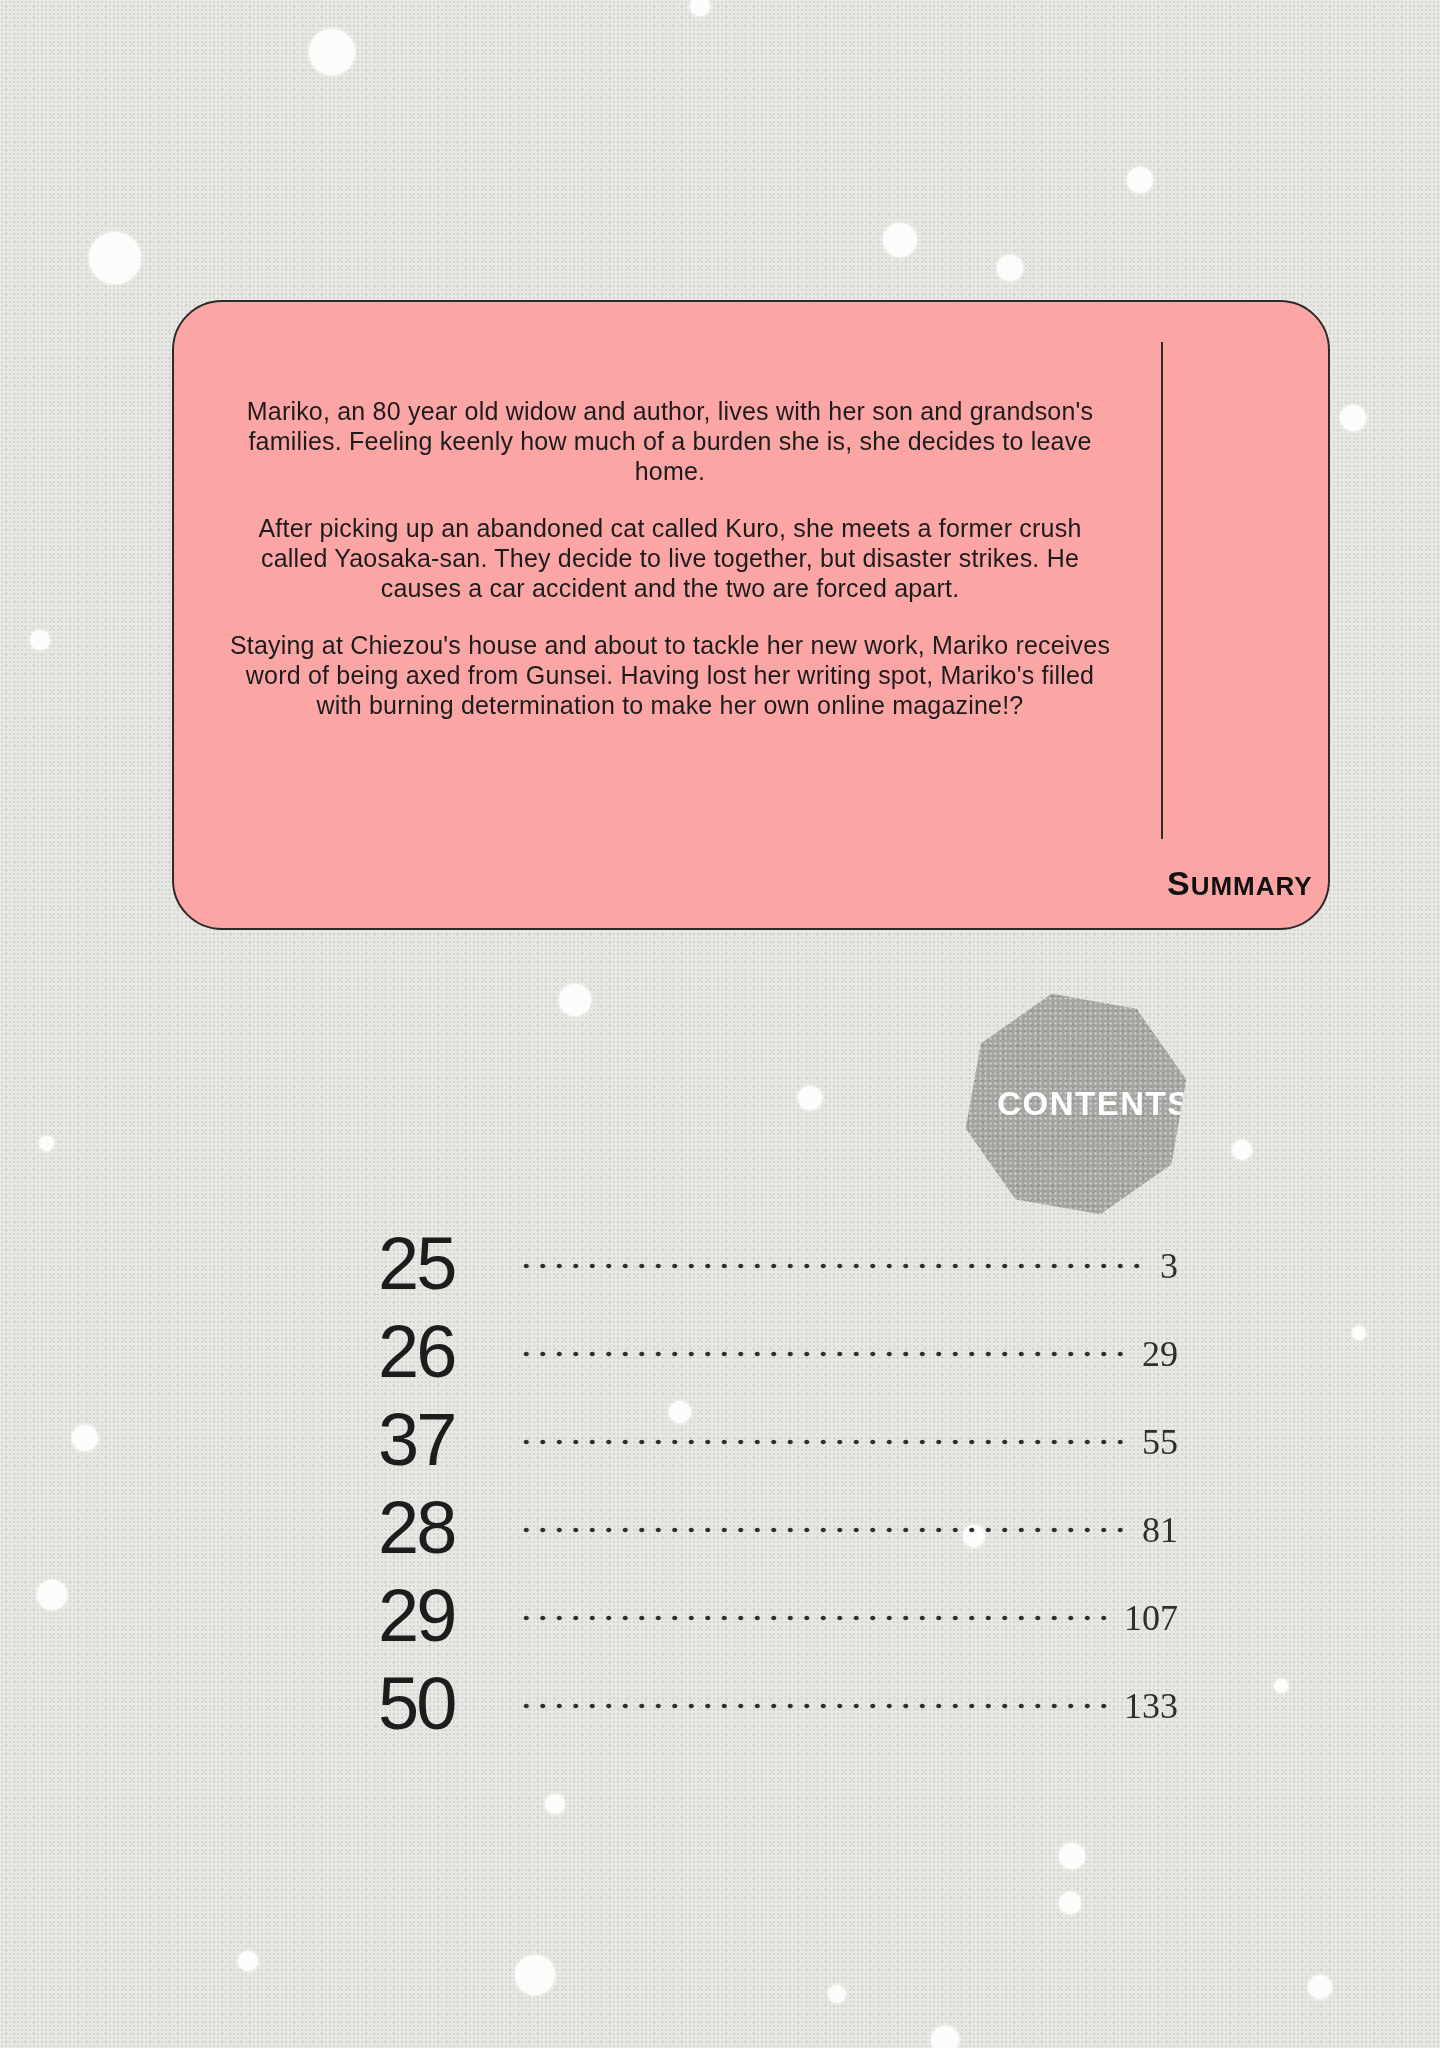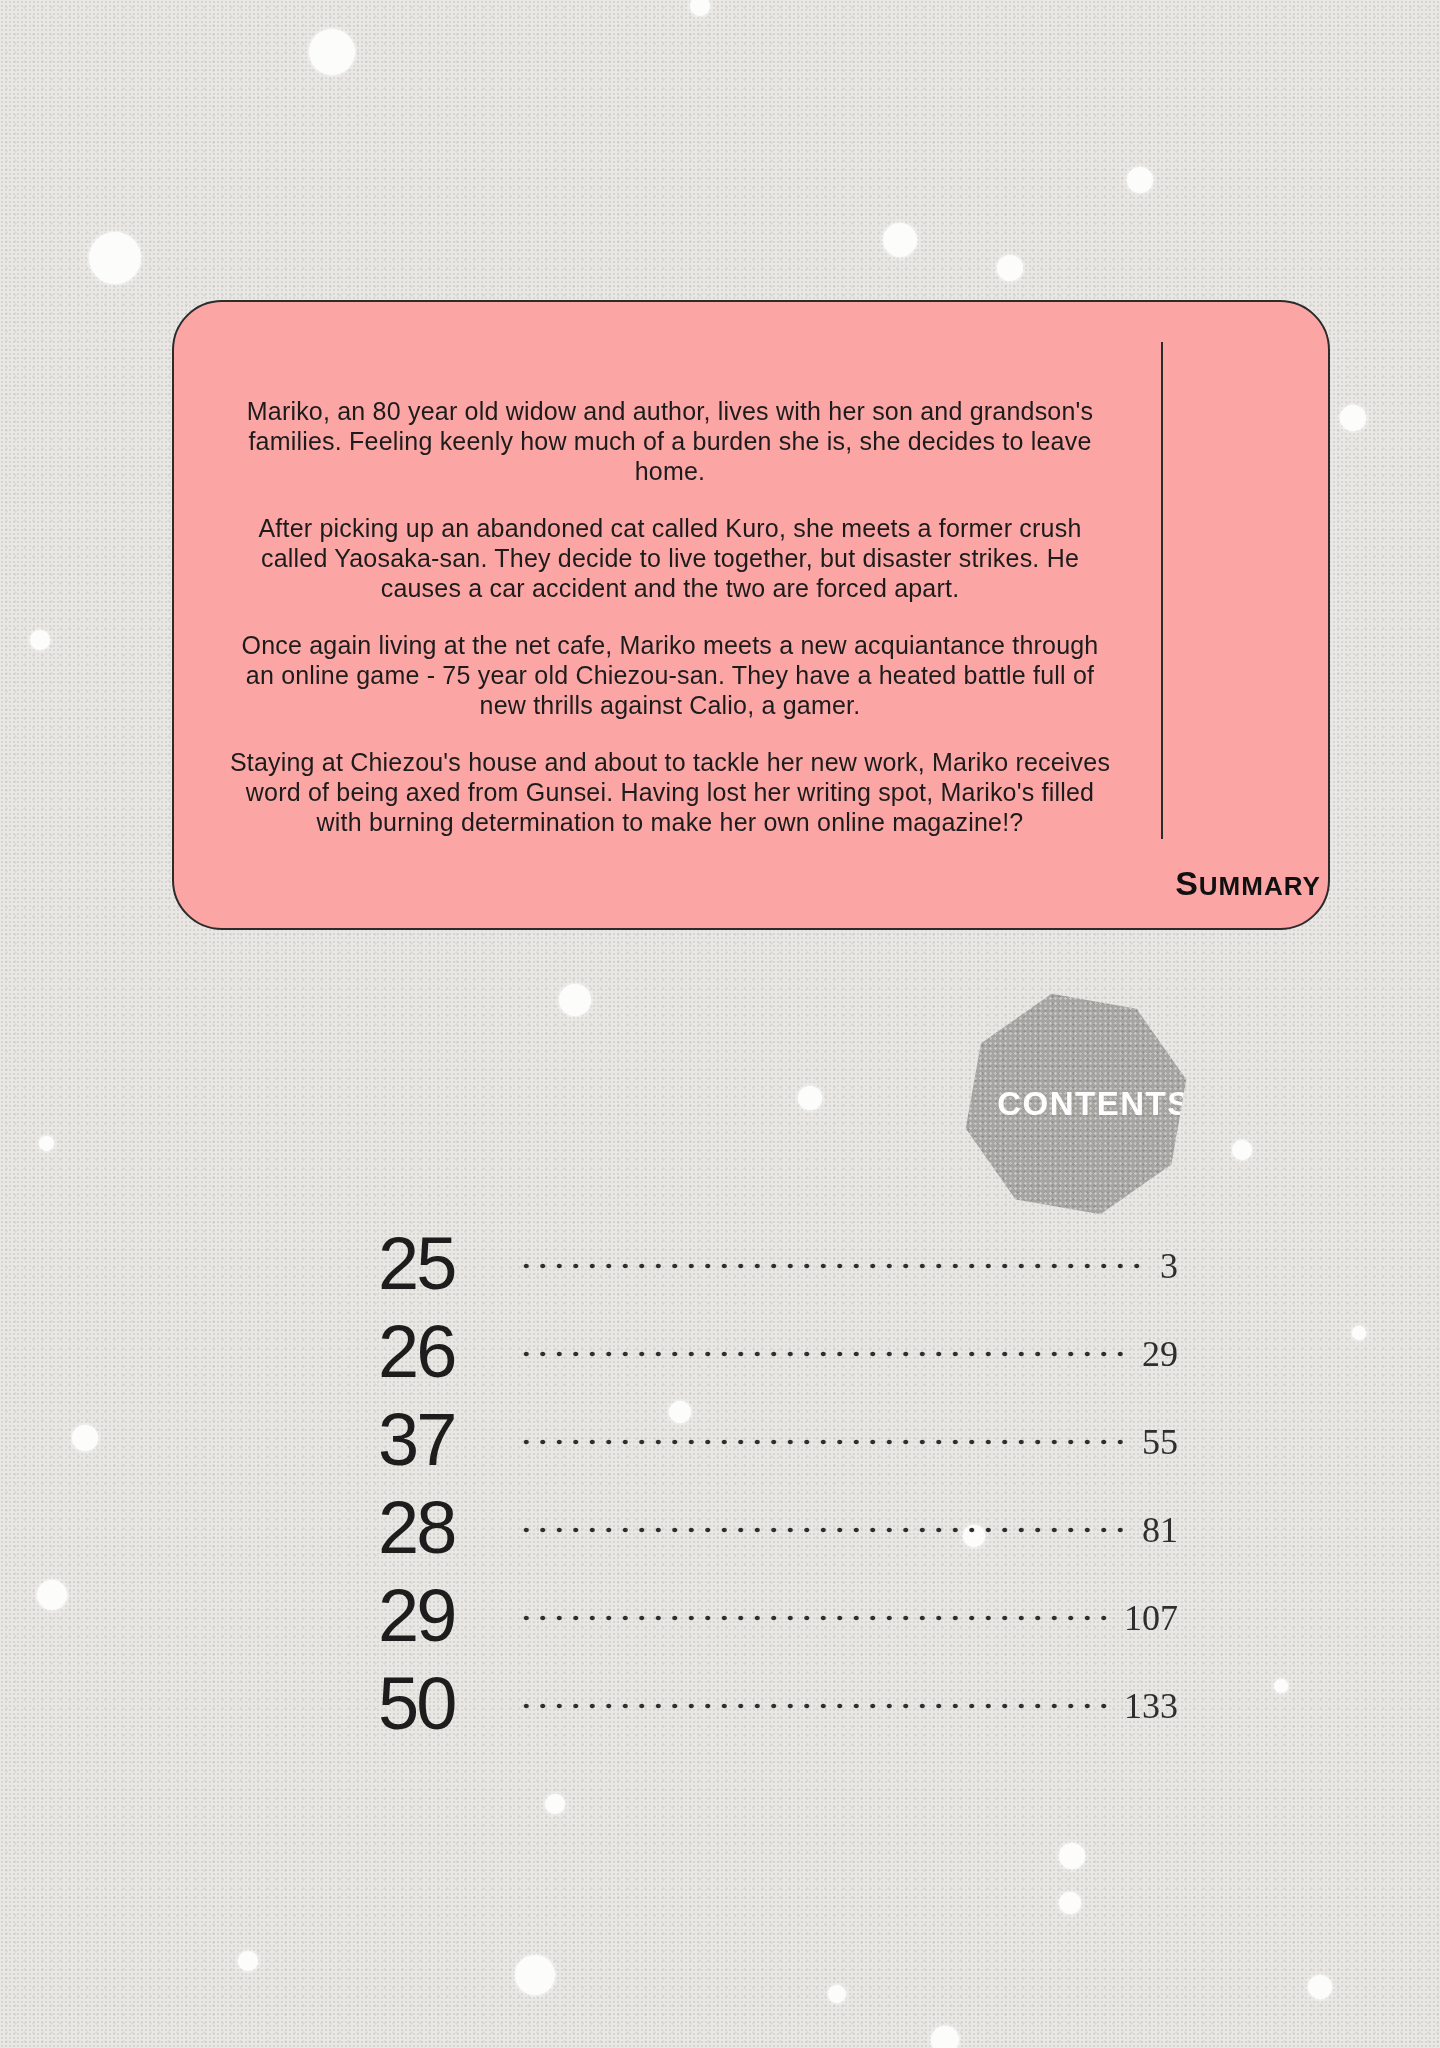--- a/index.html
+++ b/index.html
@@ -28,21 +28,21 @@
     position:absolute;left:50px;top:94px;width:892px;
     font-size:25px;line-height:30px;text-align:center;color:#1c1c1c;
     letter-spacing:0.2px;
   }
   .summary-text p{margin:0 0 27px 0;}
   .summary-divider{
     position:absolute;left:987px;top:40px;width:2px;height:497px;
     background:#2b2b2b;
   }
   .summary-label{
-    position:absolute;left:993px;top:562px;width:162px;text-align:center;
+    position:absolute;left:993px;top:562px;width:162px;text-align:left;
     font-weight:bold;font-size:26px;letter-spacing:1px;color:#111;
   }
   .summary-label::first-letter{font-size:34px;}
   
   .contents-octagon{
     position:absolute;left:963px;top:991px;width:226px;height:226px;
     background-color:#a6a4a1;
     background-image:
       radial-gradient(circle, rgba(255,255,255,0.38) 1.1px, transparent 1.5px),
       radial-gradient(circle, rgba(75,75,75,0.20) 1px, transparent 1.35px);
@@ -103,21 +103,20 @@
     <div class="snow-dot" style="left: 828px; top: 1985px; width: 18px; height: 18px;"></div>
     <div class="snow-dot" style="left: 1308px; top: 1975px; width: 24px; height: 24px;"></div>
     <div class="snow-dot" style="left: 1059px; top: 1892px; width: 22px; height: 22px;"></div>
     <div class="snow-dot" style="left: 931px; top: 2026px; width: 28px; height: 28px;"></div>
   </div>
 
 <div class="summary-box">
   <div class="summary-text">
     <p>Mariko, an 80 year old widow and author, lives with her son and grandson's families. Feeling keenly how much of a burden she is, she decides to leave home.</p>
     <p>After picking up an abandoned cat called Kuro, she meets a former crush called Yaosaka-san. They decide to live together, but disaster strikes. He causes a car accident and the two are forced apart.</p>
-    <p>Once again living at the net cafe, Mariko meets a new acquiantance through an online game - 75 year old Chiezou-san. They have a heated battle full of new thrills against Calio, a gamer.</p>
     <p>Staying at Chiezou's house and about to tackle her new work, Mariko receives word of being axed from Gunsei. Having lost her writing spot, Mariko's filled with burning determination to make her own online magazine!?</p>
   </div>
   <div class="summary-divider"></div>
   <div class="summary-label">SUMMARY</div>
 </div>
 
 <div class="contents-octagon">
   <span class="contents-heading">CONTENTS</span>
 </div>
 

